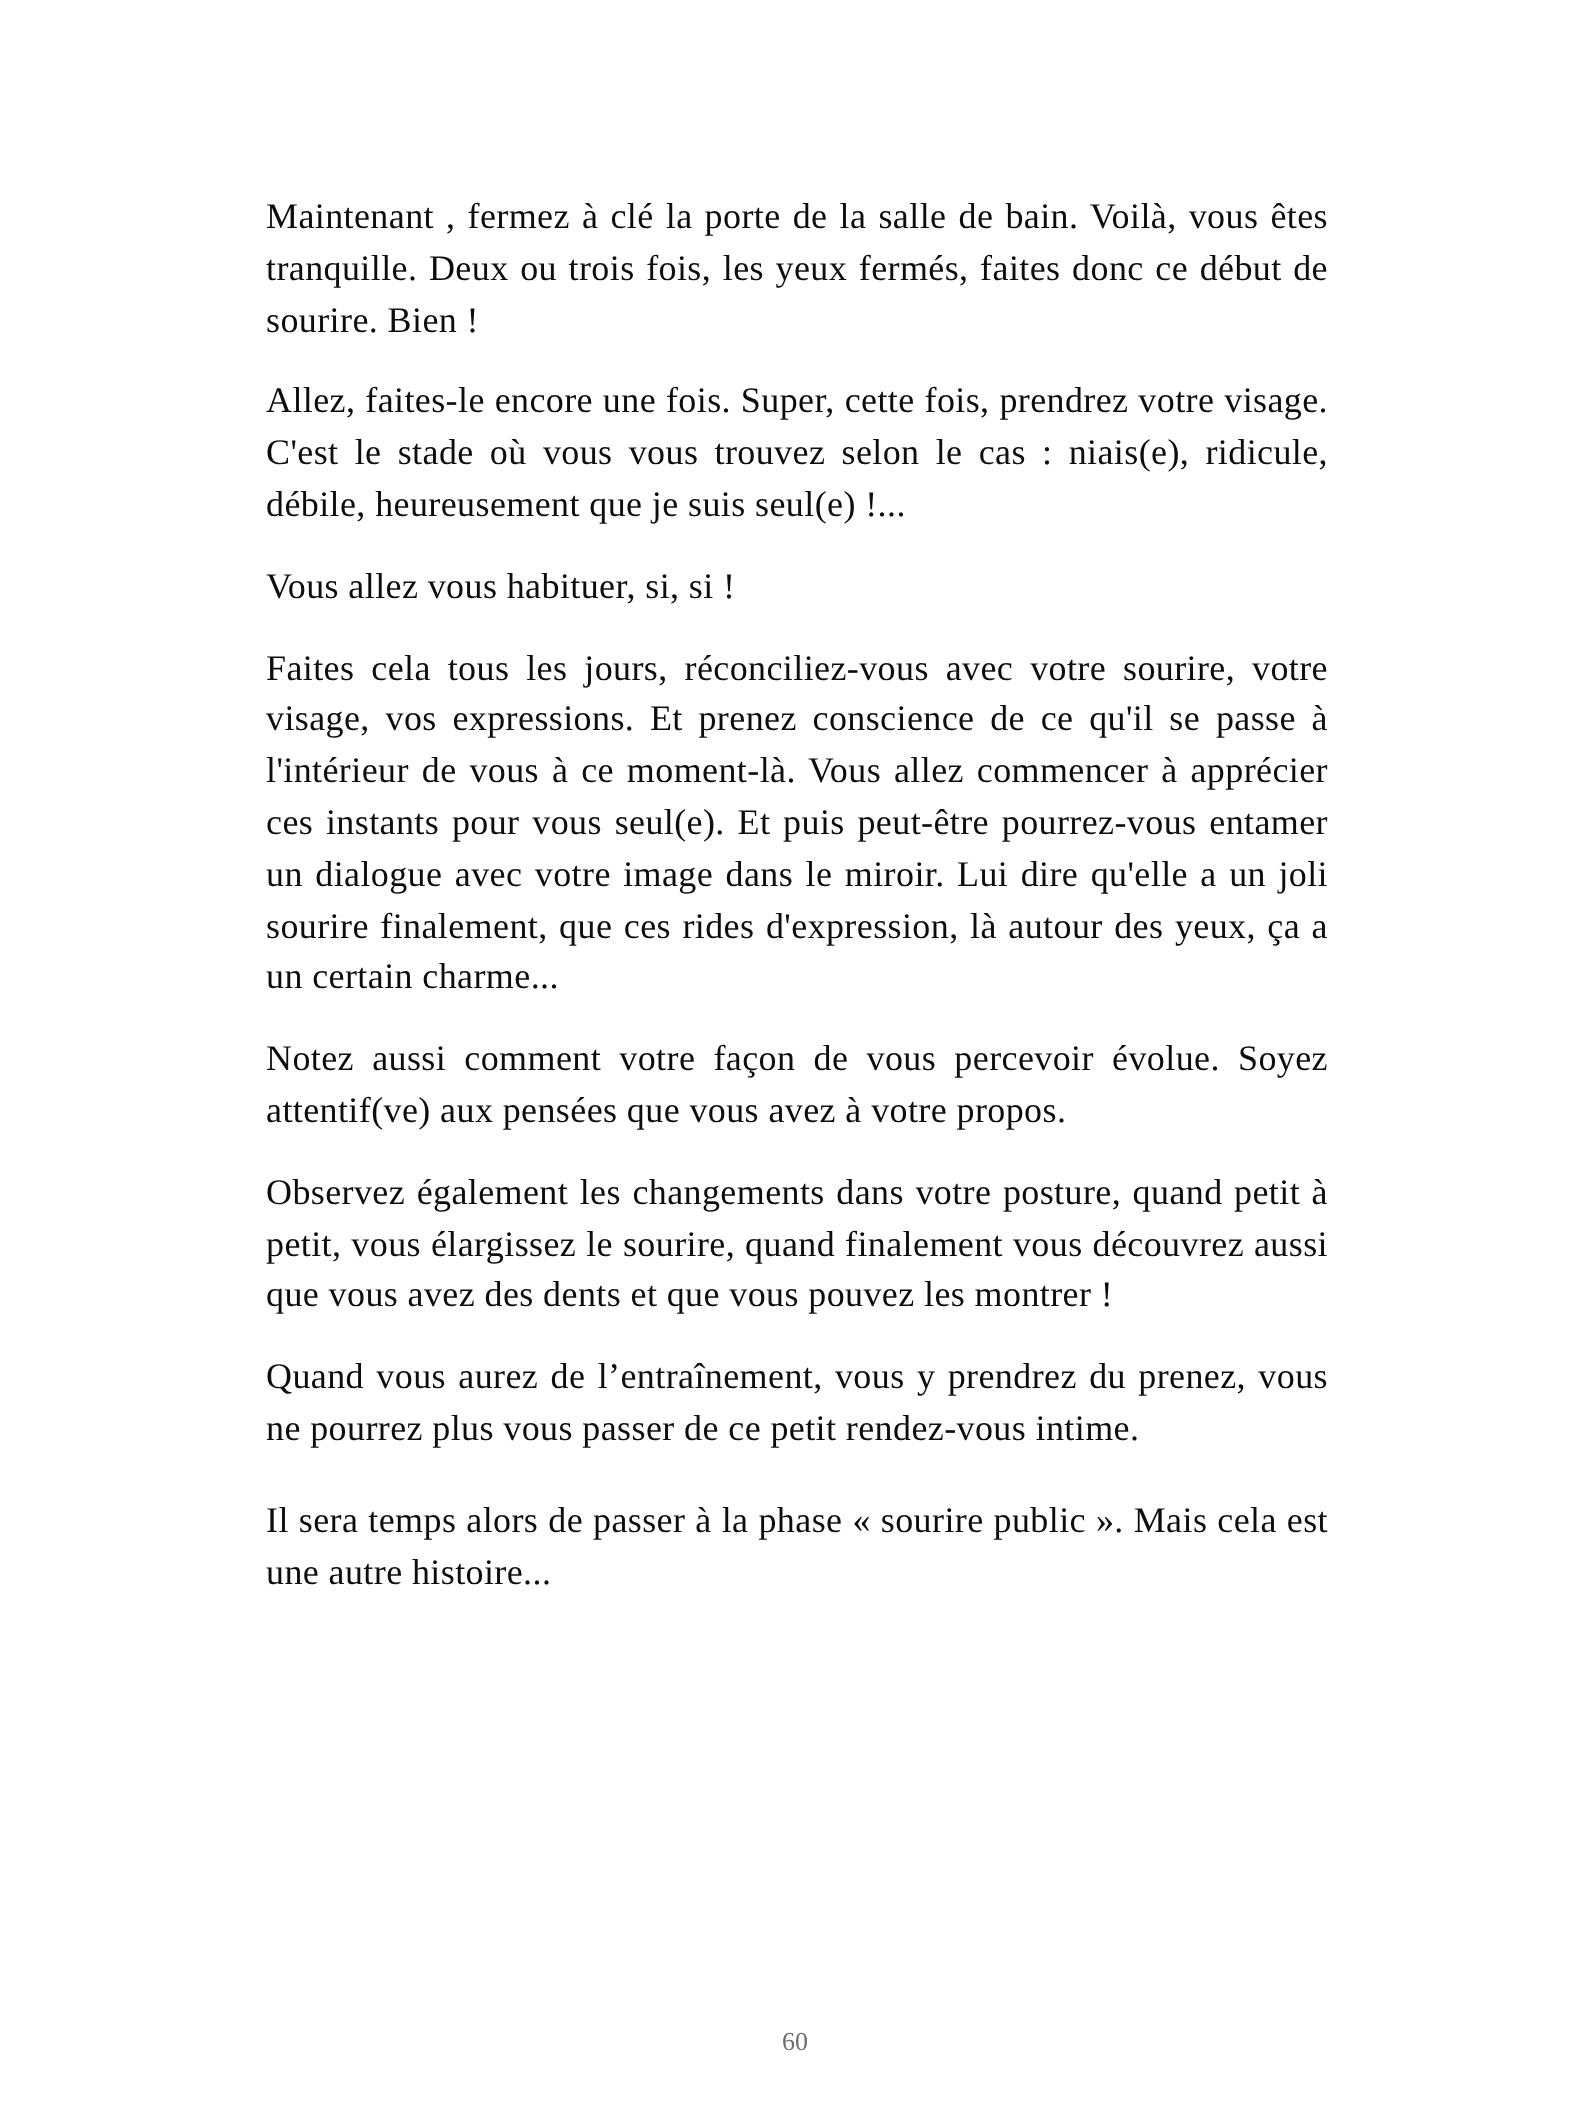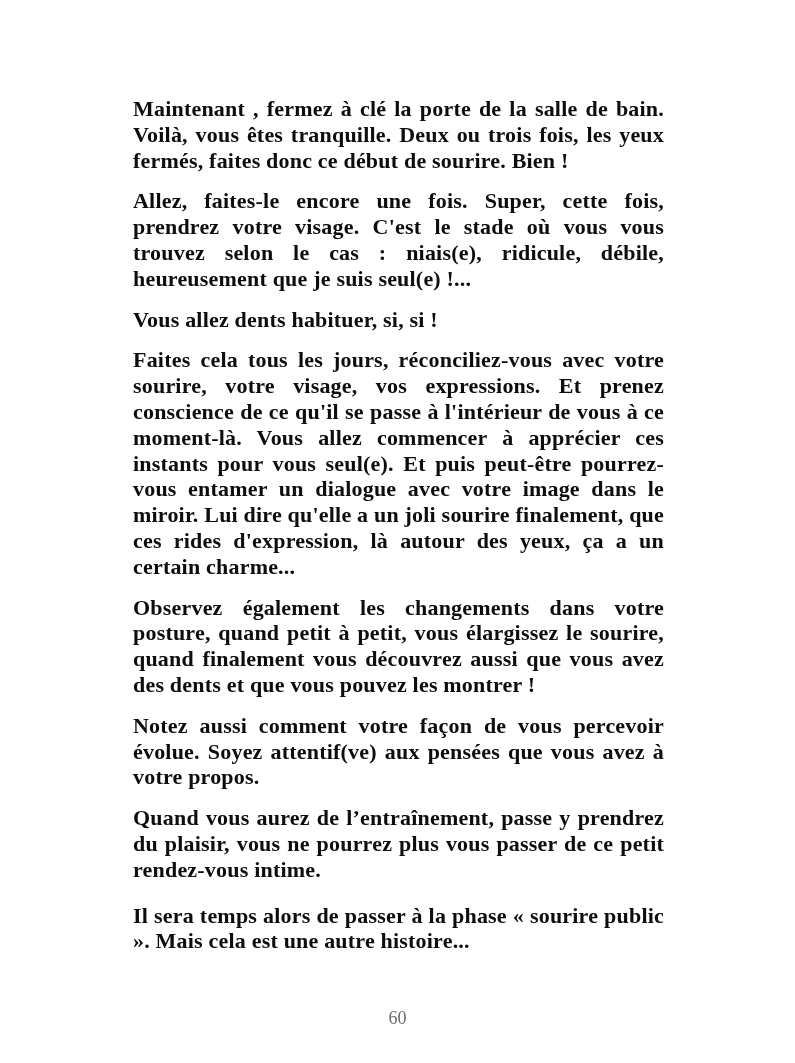--- a/index.html
+++ b/index.html
@@ -17,48 +17,47 @@
     color: #0d0d0d;
   }
   .content {
     position: absolute;
     top: 96px;
     left: 133px;
     width: 531px;
   }
   .content p {
     margin: 0 0 15px 0;
-    font-size: 22px;
+    font-size: 18px;
     line-height: 25.8px;
     text-align: justify;
     letter-spacing: 0.2px;
-    font-weight: bold;
   }
   .content p:last-child {
     margin-bottom: 0;
     margin-top: 20px;
   }
   .page-number {
     position: absolute;
     bottom: 34px;
     left: 0;
     width: 100%;
     text-align: center;
-    font-size: 18px;
+    font-size: 13px;
     color: #6b6b6b;
   }
 </style>
 </head>
 <body>
 
 <div class="page">
   <div class="content">
     <p>Maintenant , fermez à clé la porte de la salle de bain. Voilà, vous êtes tranquille. Deux ou trois fois, les yeux fermés, faites donc ce début de sourire. Bien !</p>
     <p>Allez, faites-le encore une fois. Super, cette fois, prendrez votre visage. C'est le stade où vous vous trouvez selon le cas : niais(e), ridicule, débile, heureusement que je suis seul(e) !...</p>
-    <p>Vous allez dents habituer, si, si !</p>
+    <p>Vous allez vous habituer, si, si !</p>
     <p>Faites cela tous les jours, réconciliez-vous avec votre sourire, votre visage, vos expressions. Et prenez conscience de ce qu'il se passe à l'intérieur de vous à ce moment-là. Vous allez commencer à apprécier ces instants pour vous seul(e). Et puis peut-être pourrez-vous entamer un dialogue avec votre image dans le miroir. Lui dire qu'elle a un joli sourire finalement, que ces rides d'expression, là autour des yeux, ça a un certain charme...</p>
+    <p>Notez aussi comment votre façon de vous percevoir évolue. Soyez attentif(ve) aux pensées que vous avez à votre propos.</p>
     <p>Observez également les changements dans votre posture, quand petit à petit, vous élargissez le sourire, quand finalement vous découvrez aussi que vous avez des dents et que vous pouvez les montrer !</p>
-    <p>Notez aussi comment votre façon de vous percevoir évolue. Soyez attentif(ve) aux pensées que vous avez à votre propos.</p>
-    <p>Quand vous aurez de l’entraînement, passe y prendrez du plaisir, vous ne pourrez plus vous passer de ce petit rendez-vous intime.</p>
+    <p>Quand vous aurez de l’entraînement, vous y prendrez du prenez, vous ne pourrez plus vous passer de ce petit rendez-vous intime.</p>
     <p>Il sera temps alors de passer à la phase « sourire public ». Mais cela est une autre histoire...</p>
   </div>
   <div class="page-number">60</div>
 </div>
 
 </body></html>

